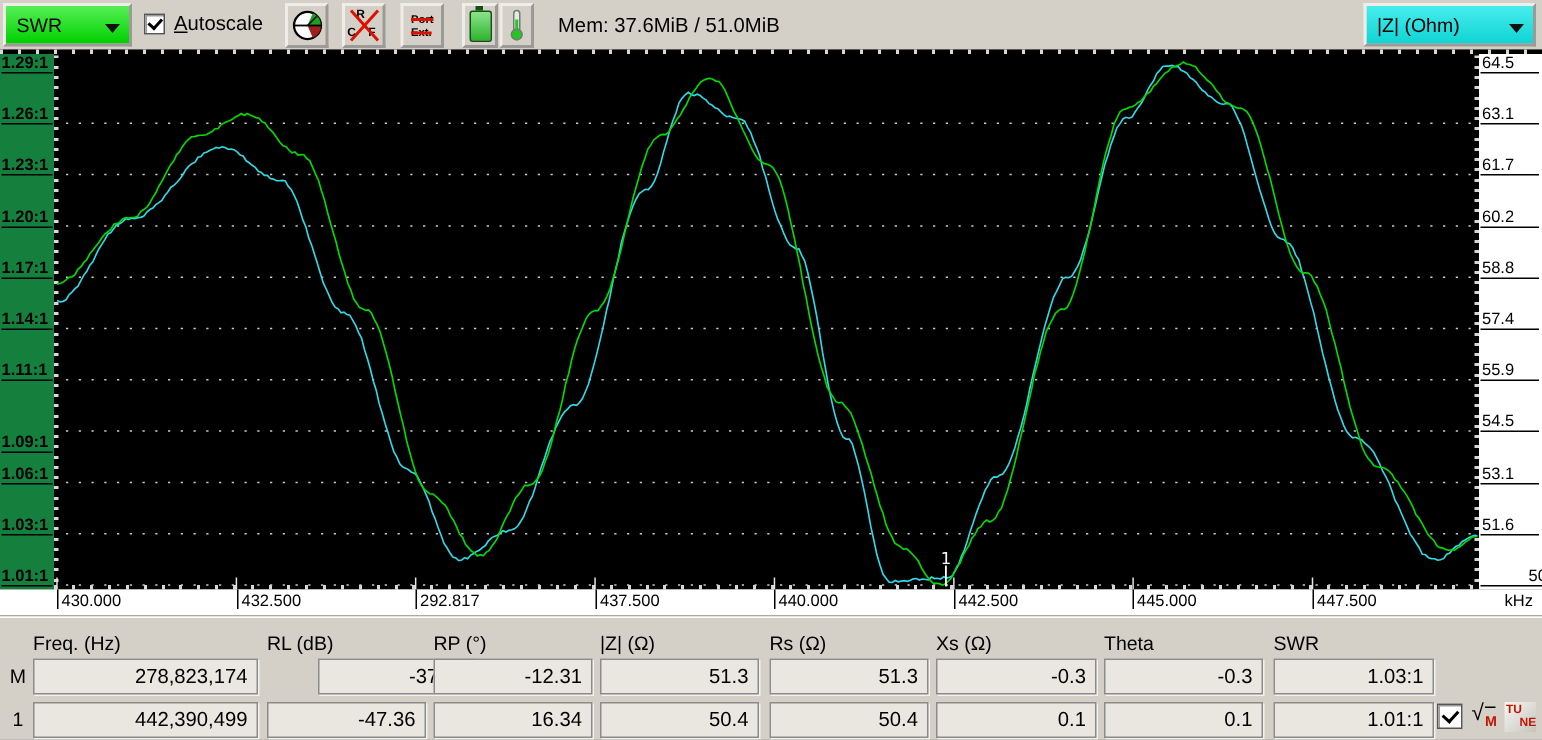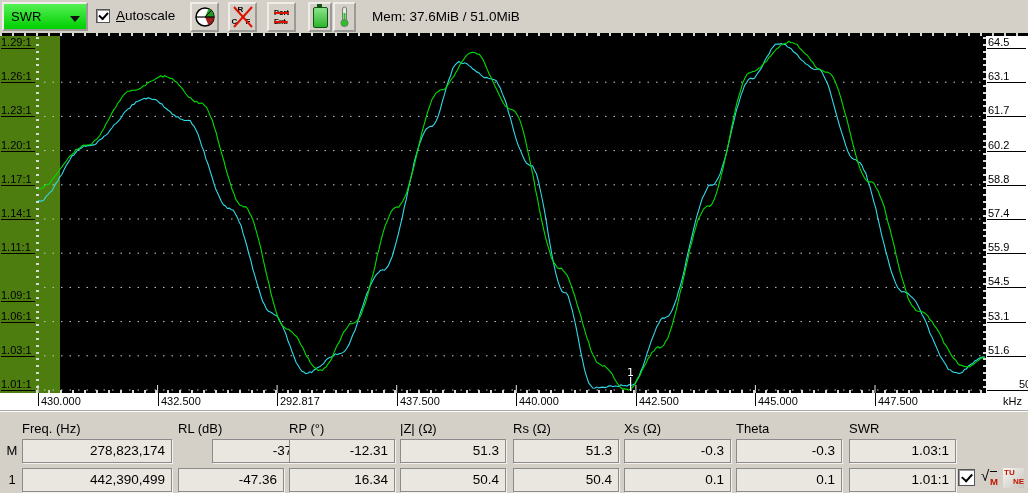--- a/index.html
+++ b/index.html
@@ -27,21 +27,21 @@
   .pext{font-size:7.5px;font-weight:bold;line-height:9px;color:#000;text-align:left;}
   .pext div{text-decoration:line-through;text-decoration-color:#dd1100;text-decoration-thickness:1.5px;}
   .batt{position:relative;width:13px;height:19px;border:1px solid #135013;border-radius:2px;background:linear-gradient(#8ae48a,#2db42d);}
   .batt:before{content:"";position:absolute;left:3px;top:-4px;width:5px;height:3px;background:#135013;}
   
   .plot-bg{position:absolute;left:0;top:33px;width:1028px;height:360px;background:#000;}
   .edge-ticks-top{position:absolute;left:0;top:33px;width:1028px;height:3px;background:repeating-linear-gradient(to right,#d8d8d8 0 2px,transparent 2px 11.95px);}
   .edge-ticks-bottom{position:absolute;left:36px;top:390px;width:950px;height:3px;background:repeating-linear-gradient(to right,#d8d8d8 0 2px,transparent 2px 11.95px);}
   .edge-ticks-left{position:absolute;left:36px;top:37px;width:3px;height:356px;background:repeating-linear-gradient(to bottom,#d8d8d8 0 2px,transparent 2px 6.84px);}
   .edge-ticks-right{position:absolute;left:983px;top:37px;width:3px;height:356px;background:repeating-linear-gradient(to bottom,#d8d8d8 0 2px,transparent 2px 6.84px);}
-  .margin-left{position:absolute;left:0;top:36px;width:60px;height:357px;background:#4d7c0f;}
+  .margin-left{position:absolute;left:0;top:36px;width:36px;height:357px;background:#15803d;font-weight:bold;}
   .margin-right{position:absolute;left:986px;top:36px;width:42px;height:357px;background:#fff;}
   .bottom-strip{position:absolute;left:0;top:393px;width:1028px;height:17px;background:#fff;border-bottom:1px solid #aaa;}
   .ax-left{position:absolute;left:1px;width:34px;height:12px;font-size:11px;line-height:12px;color:#000;border-bottom:1px solid #000;letter-spacing:0px;}
   .ax-right{position:absolute;left:1px;width:38px;height:12px;font-size:11px;line-height:12px;color:#000;border-bottom:1px solid #000;padding-left:1px;}
   .x-tickline{position:absolute;top:0;width:1px;height:13px;background:#000;}
   .x-ticklabel{position:absolute;top:2px;font-size:11px;color:#000;white-space:nowrap;}
   .khz{position:absolute;left:988px;top:2px;width:34px;text-align:right;font-size:11px;color:#000;}
   #plot-svg{position:absolute;left:36px;top:37px;}
   
   .panel{position:absolute;left:0;top:411px;width:1028px;height:82px;background:#d4d0c7;border-top:1px solid #fdfcfa;}
@@ -106,20 +106,24 @@
     <div class="tbtn" style="left:333px;width:23px;">
       <svg width="11" height="22" viewBox="0 0 11 22">
         <rect x="3.5" y="1" width="4" height="14" rx="2" fill="#dfeede" stroke="#777" stroke-width="1"></rect>
         <rect x="4.5" y="7" width="2" height="8" fill="#22c522"></rect>
         <circle cx="5.5" cy="17" r="3.6" fill="#22c522" stroke="#777" stroke-width="1"></circle>
       </svg>
     </div>
 
     <div class="mem">Mem: 37.6MiB / 51.0MiB</div>
 
+    <div class="combo combo-z">
+      <span>|Z| (Ohm)</span>
+      <span class="arrow"></span>
+    </div>
   </div>
 
   <div class="plot-bg"></div>
   <div class="edge-ticks-top"></div>
   <div class="margin-left" id="left-axis">
       <div class="ax-left" style="top: 0px;">1.29:1</div>
       <div class="ax-left" style="top: 34.2px;">1.26:1</div>
       <div class="ax-left" style="top: 68.4px;">1.23:1</div>
       <div class="ax-left" style="top: 102.6px;">1.20:1</div>
       <div class="ax-left" style="top: 136.8px;">1.17:1</div>

